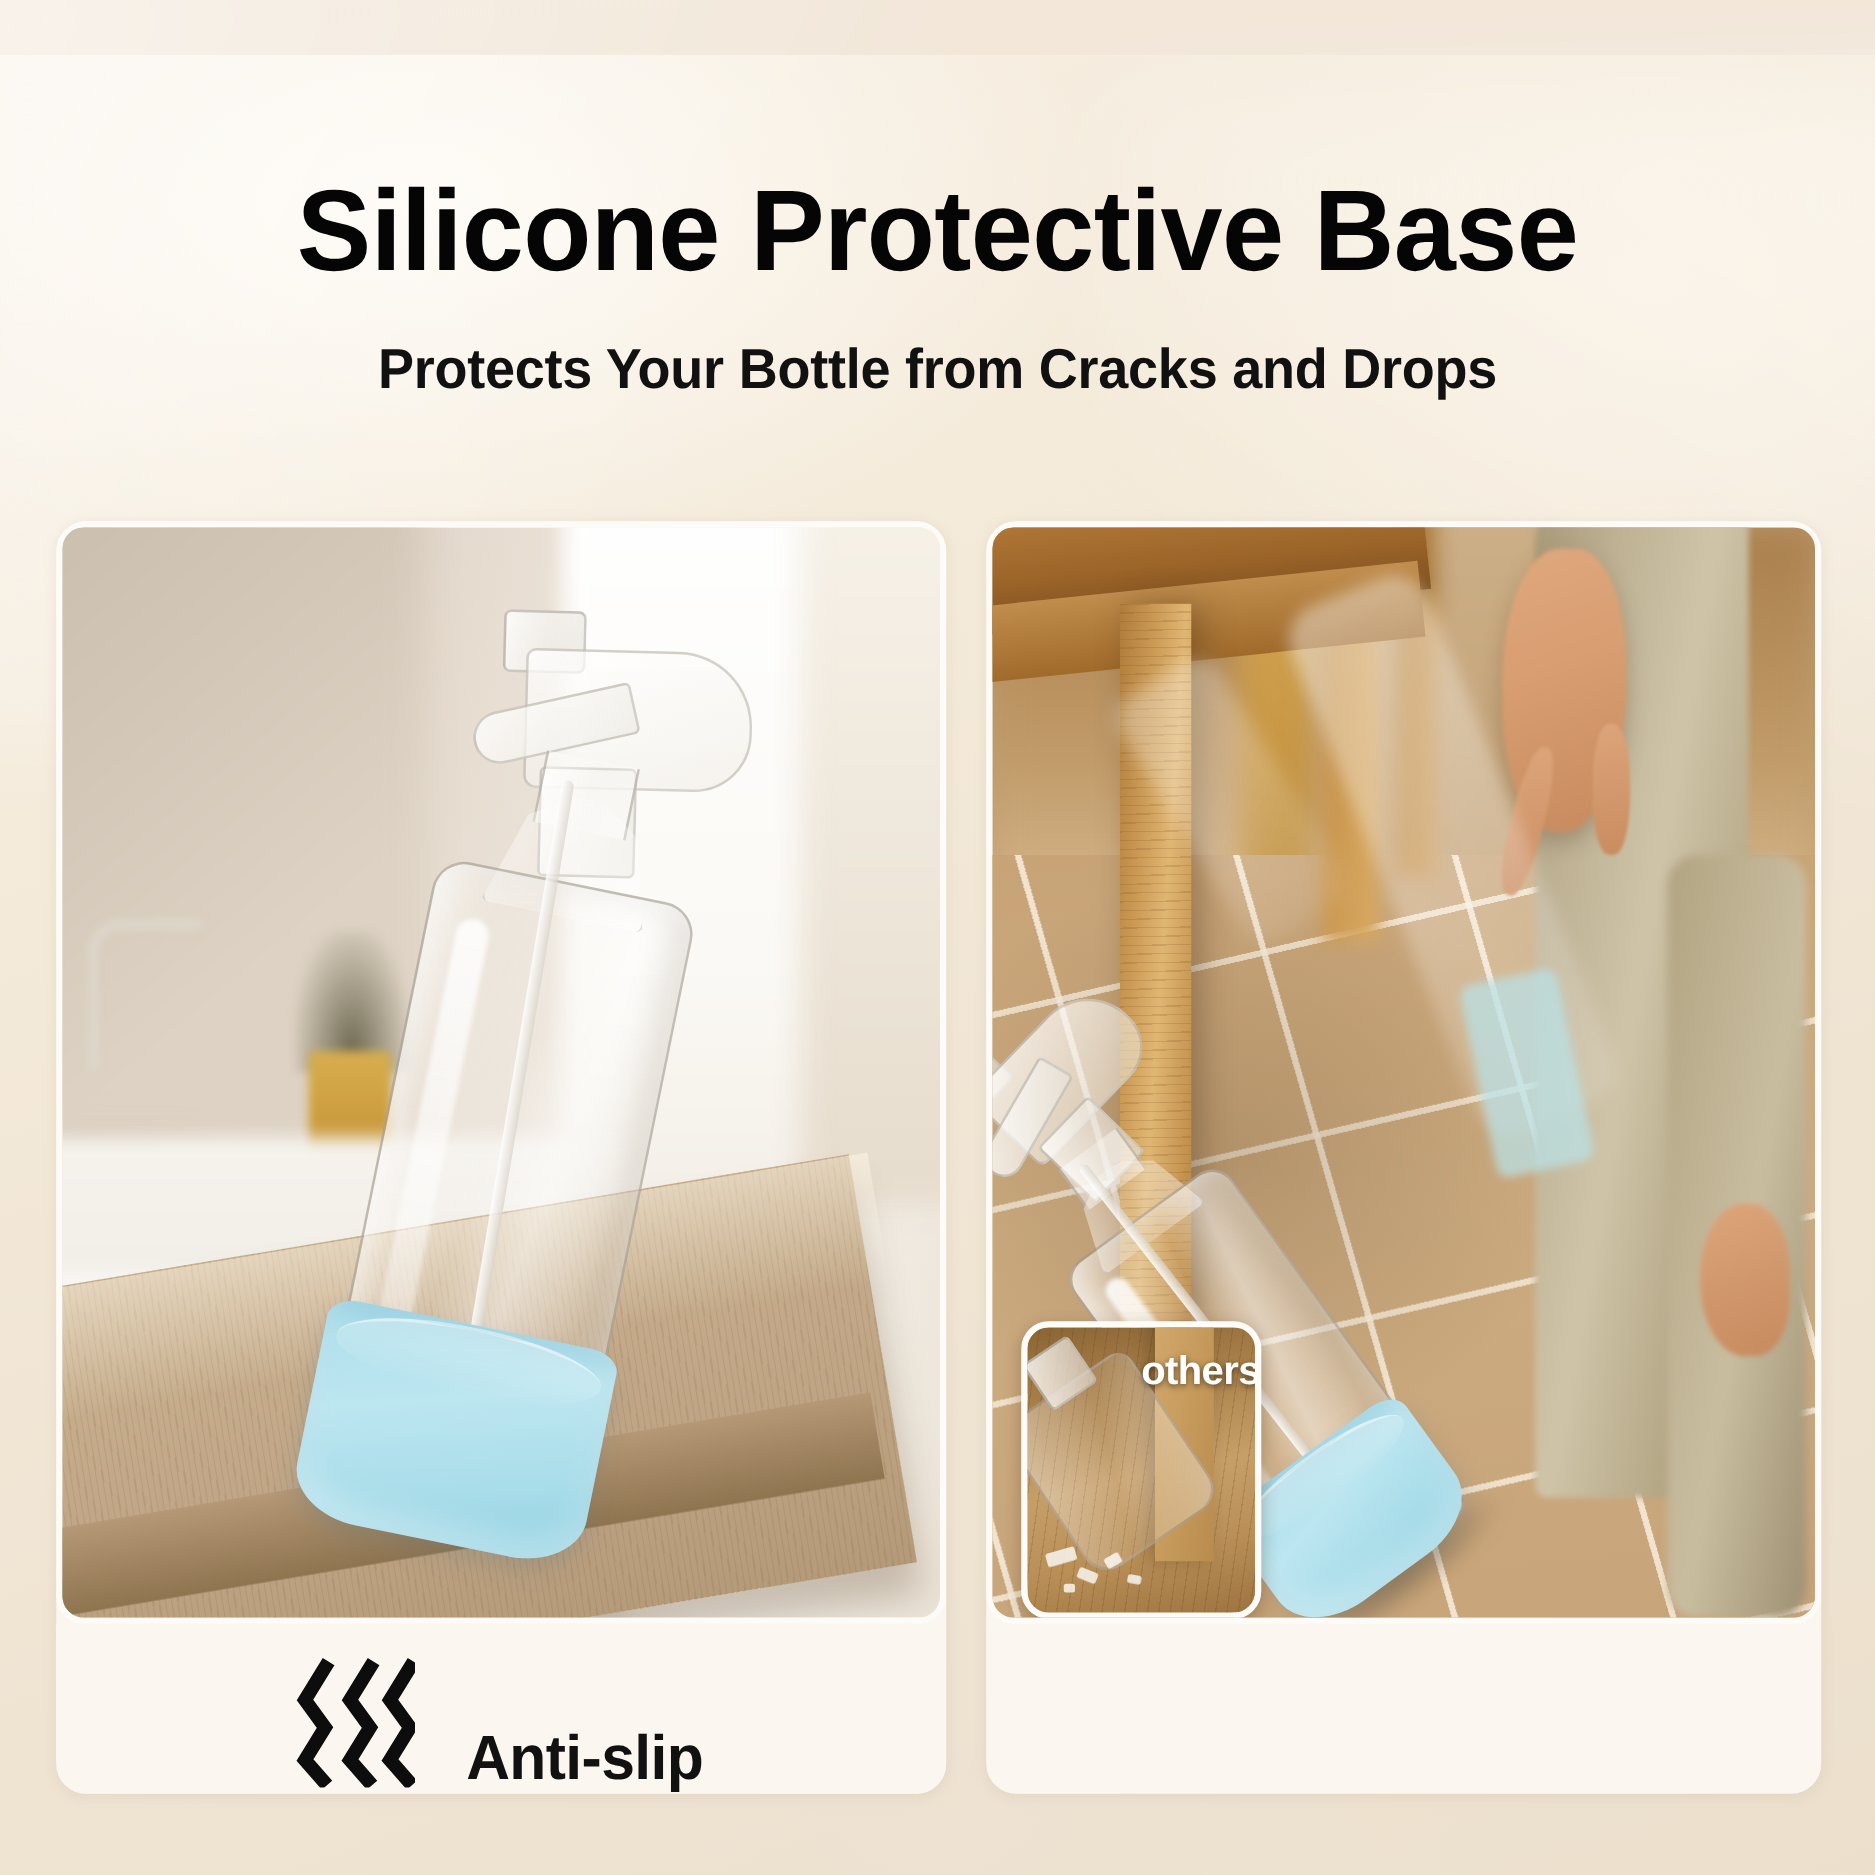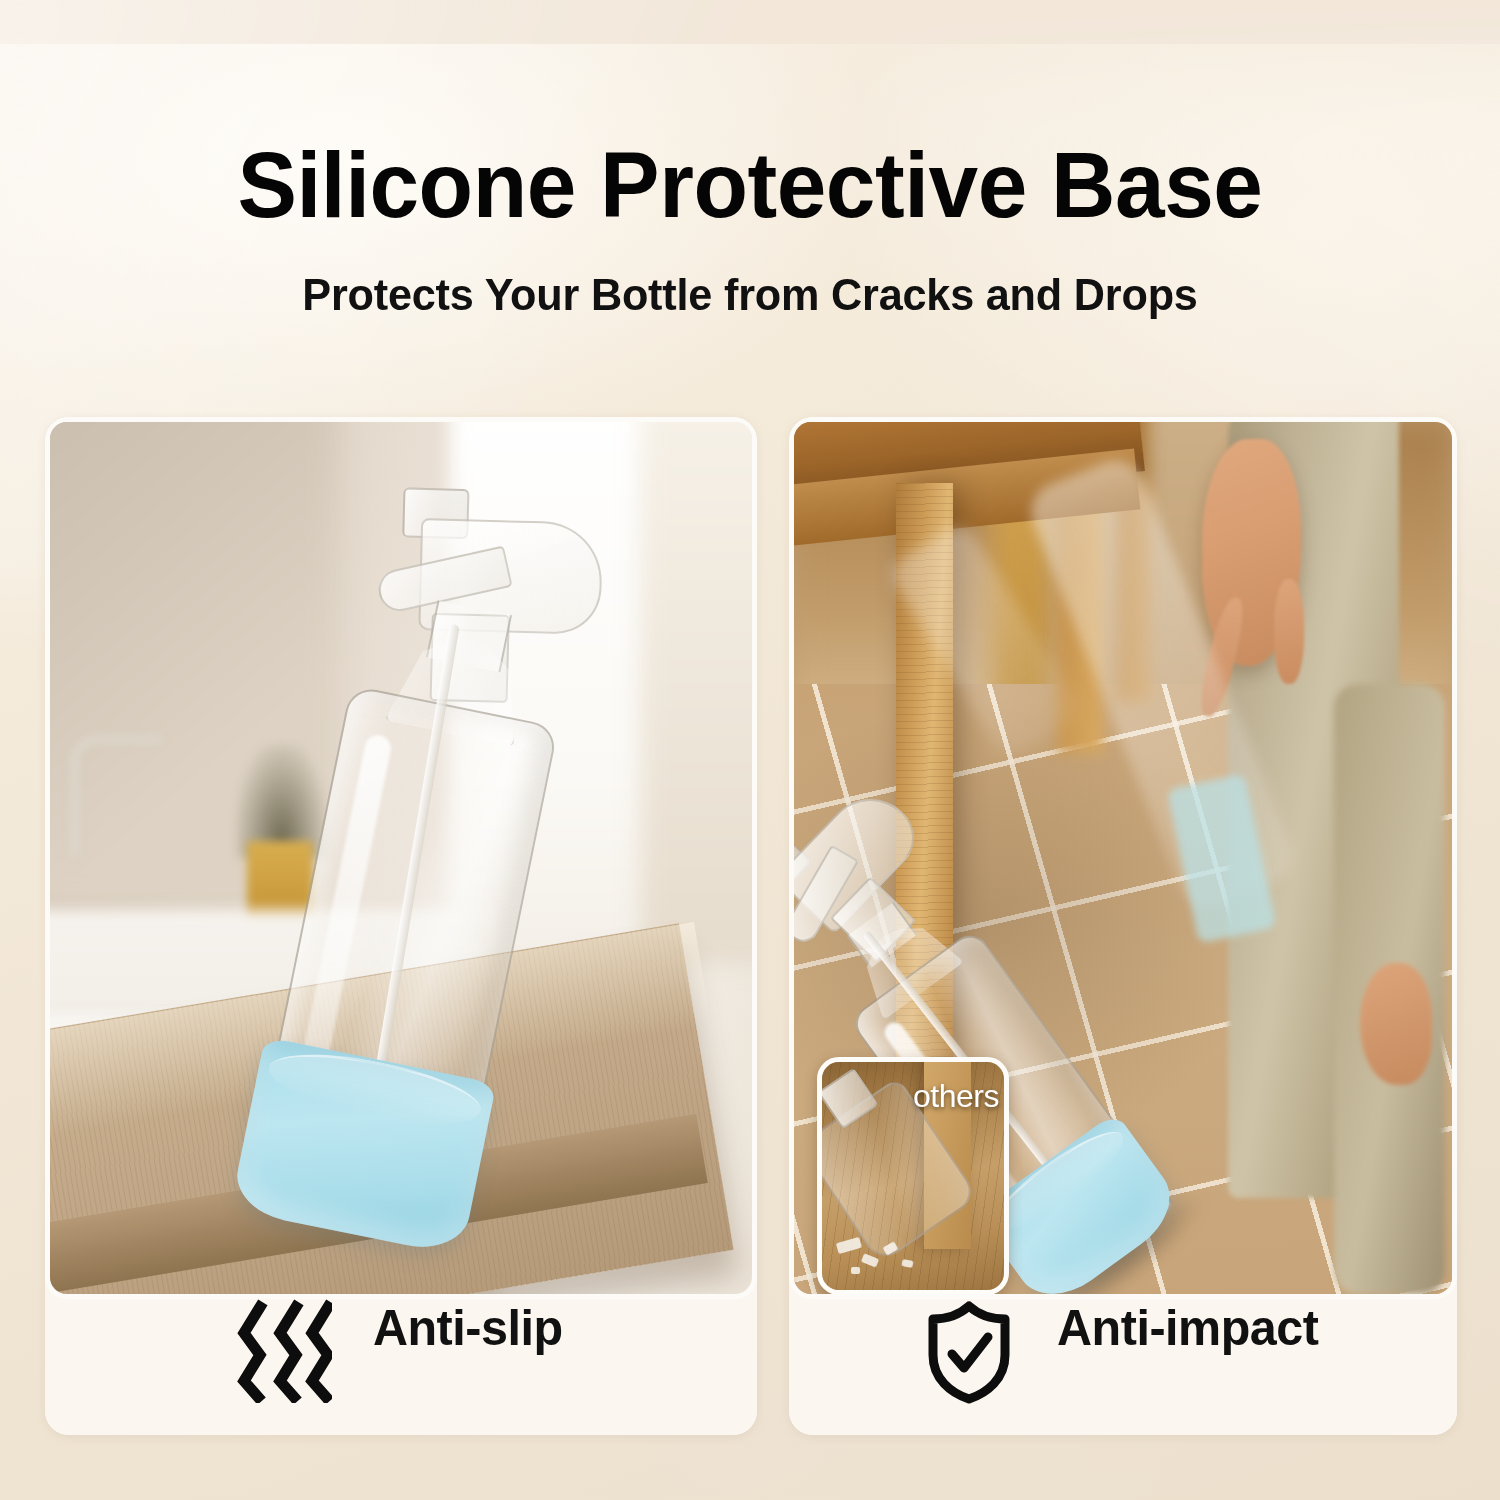--- a/index.html
+++ b/index.html
@@ -352,28 +352,28 @@
   #inset .icap{
     position:absolute;left:2%;top:6%;width:22%;height:18%;
     background:linear-gradient(120deg,rgba(255,255,255,0.82),rgba(228,224,216,0.6));
     border:2px solid rgba(155,146,134,0.5);border-radius:5px;transform:rotate(-34deg);
   }
   #inset .ishard{
     position:absolute;background:rgba(255,255,255,0.78);
     border-radius:2px;filter:blur(0.4px);
   }
   #inset .ilabel{
-    position:absolute;left:50%;top:7%;font-size:32px;font-weight:normal;color:#fff;
+    position:absolute;left:50%;top:7%;font-size:32px;font-weight:bold;color:#fff;
     text-shadow:0 2px 5px rgba(0,0,0,0.55);letter-spacing:-0.5px;
   }
 
   
   .caption{
     position:absolute;left:0;right:0;bottom:0;height:136px;
-    display:flex;align-items:flex-start;justify-content:center;gap:38px;
+    display:flex;align-items:flex-end;justify-content:center;gap:38px;
     background:#fbf7f0;
   }
   .cap-text{font-size:50px;font-weight:bold;color:#111;letter-spacing:-0.5px;transform:scaleX(0.97);}
   .cap-icon{display:block;}
 </style>
 </head>
 <body>
 
 <div id="stage">
   <div class="bgsheen"></div>
@@ -486,23 +486,14 @@
         <div class="icap"></div>
         <div class="ishard" style="left:8%;top:78%;width:13%;height:5%;transform:rotate(-16deg);"></div>
         <div class="ishard" style="left:22%;top:85%;width:9%;height:4%;transform:rotate(22deg);"></div>
         <div class="ishard" style="left:34%;top:80%;width:7%;height:4%;transform:rotate(-30deg);"></div>
         <div class="ishard" style="left:44%;top:87%;width:6%;height:3%;transform:rotate(10deg);"></div>
         <div class="ishard" style="left:16%;top:90%;width:5%;height:3%;"></div>
         <div class="ilabel">others</div>
       </div>
     </div>
 
-    <div class="caption">
-      <span class="cap-icon">
-        <svg width="92" height="106" viewBox="0 0 92 106">
-          <path d="M46 7 C34 18 20 20 10 20 L10 56 C10 80 28 94 46 100 C64 94 82 80 82 56 L82 20 C72 20 58 18 46 7 Z" fill="none" stroke="#0d0d0d" stroke-width="9" stroke-linejoin="round"></path>
-          <path d="M29 55 L41 69 L65 38" fill="none" stroke="#0d0d0d" stroke-width="9" stroke-linecap="round" stroke-linejoin="round"></path>
-        </svg>
-      </span>
-      <span class="cap-text">Anti-impact</span>
-    </div>
   </div>
 </div>
 
 </body></html>

